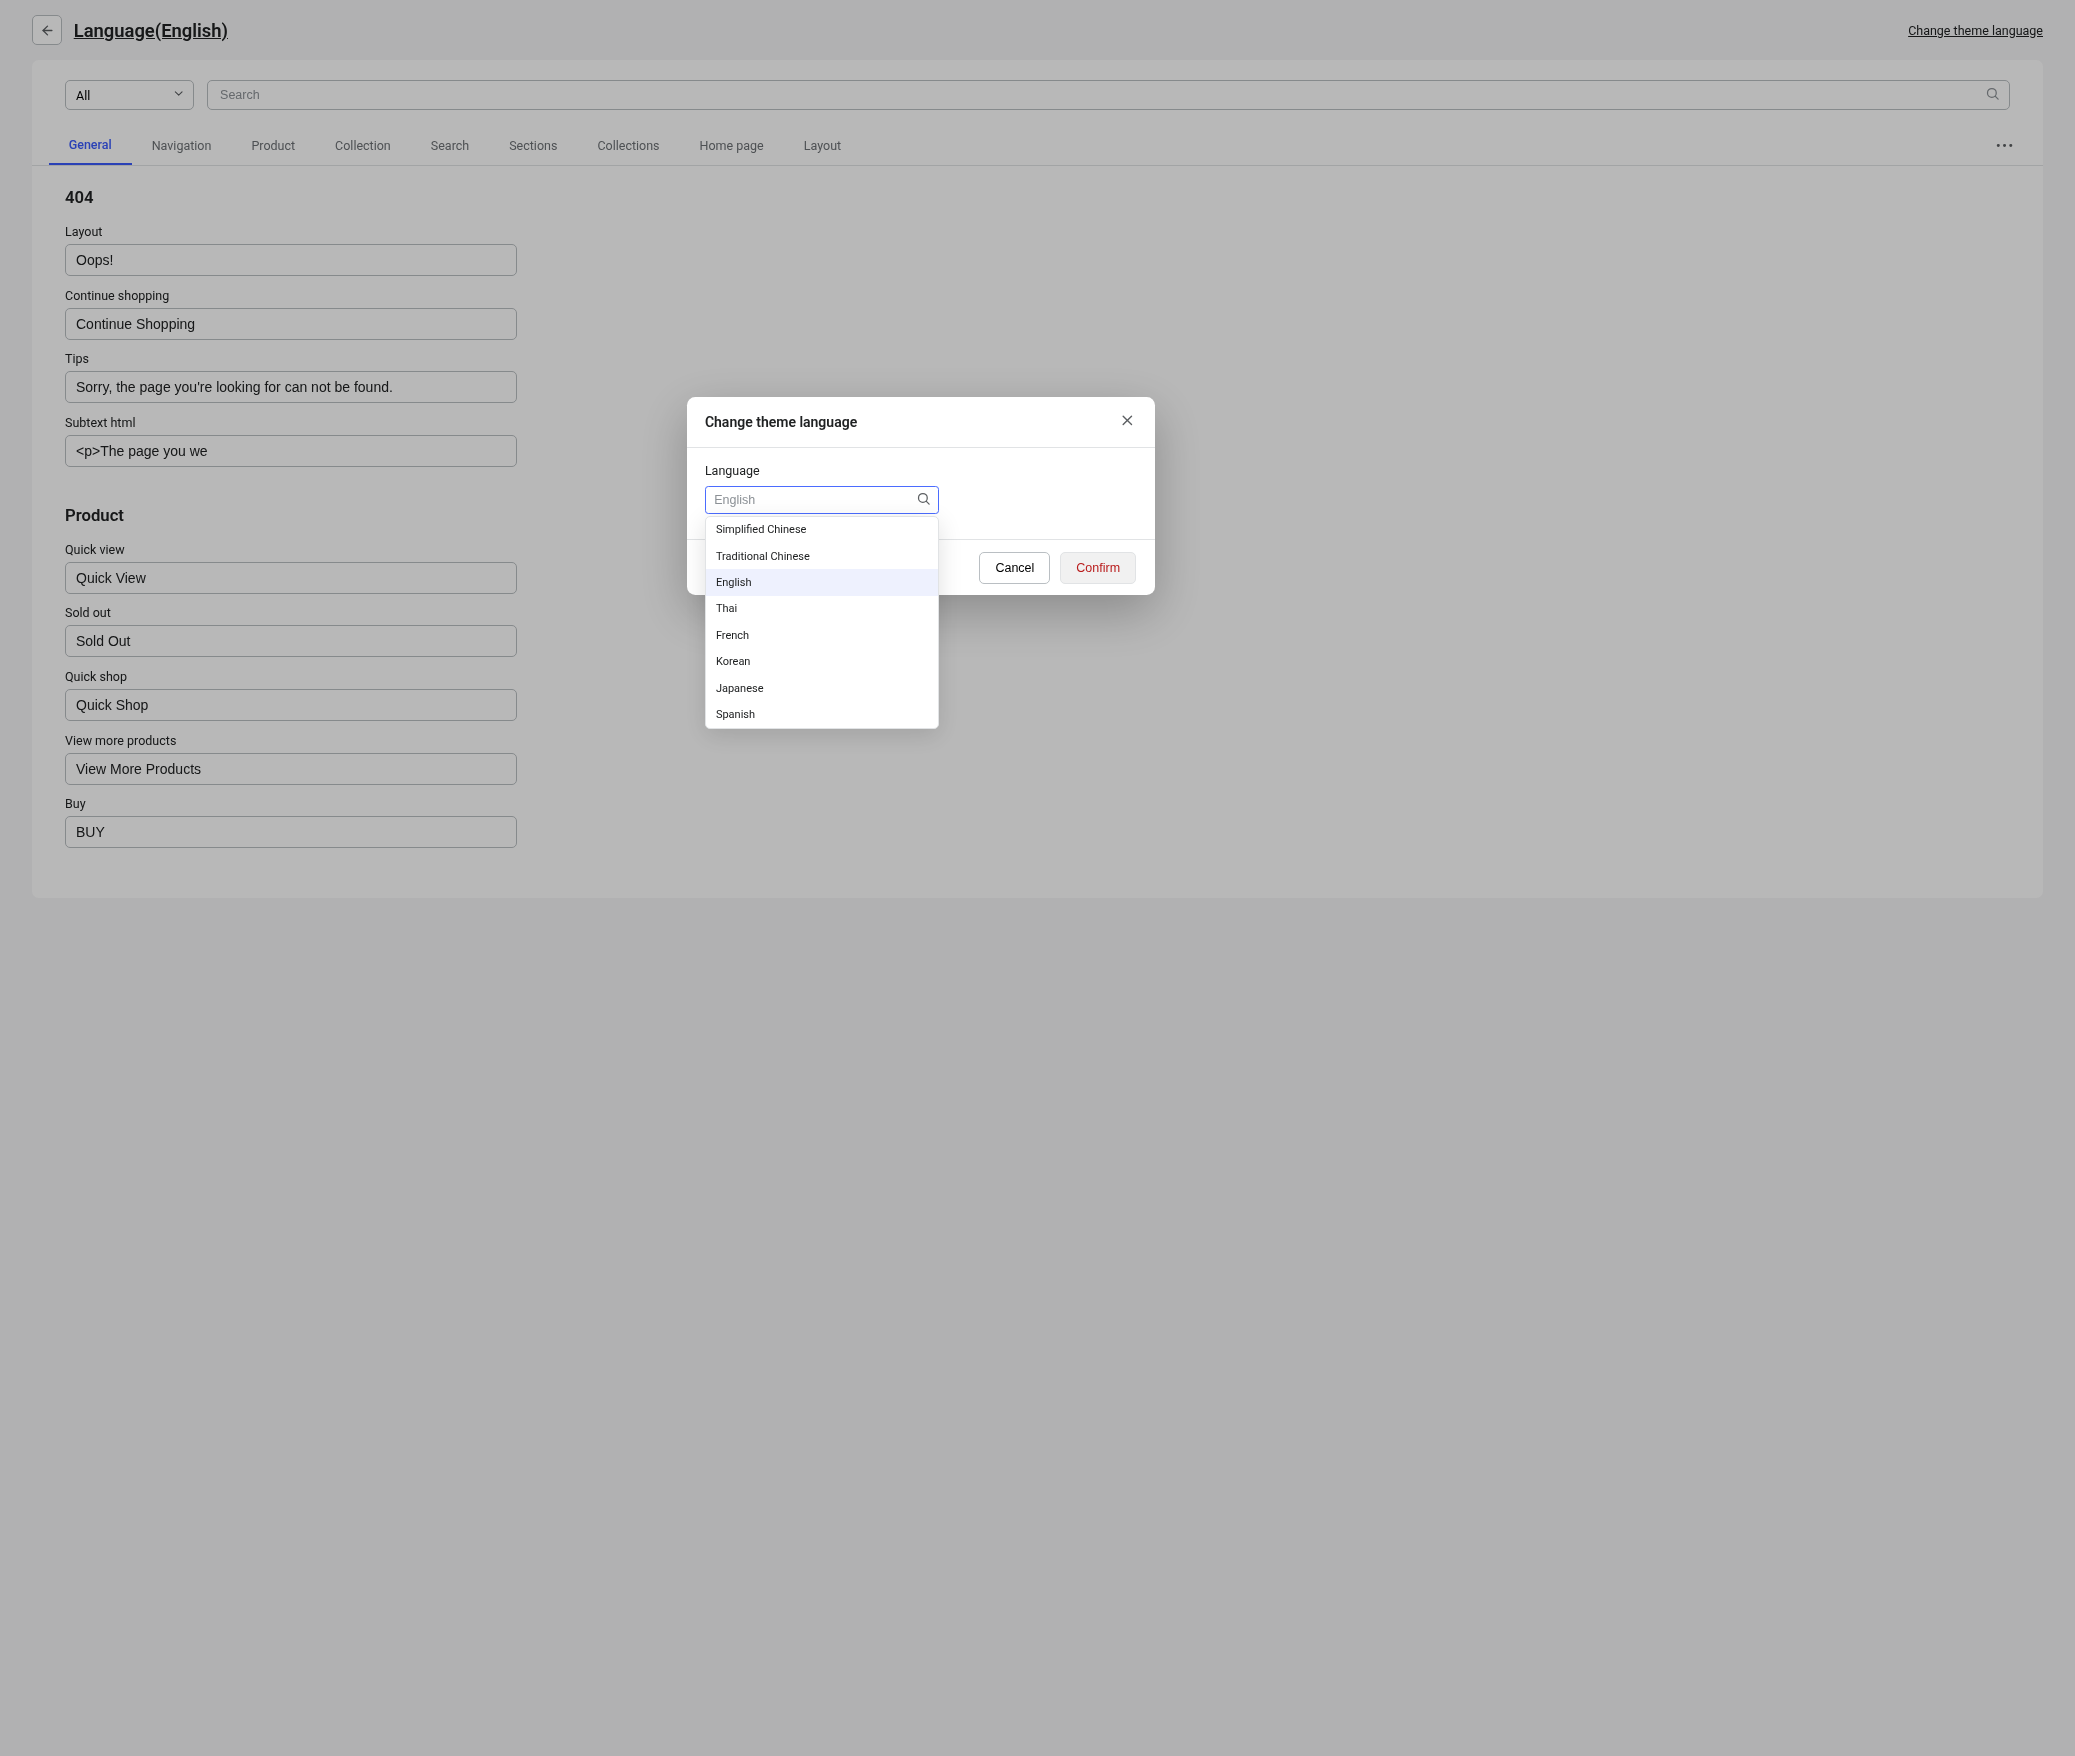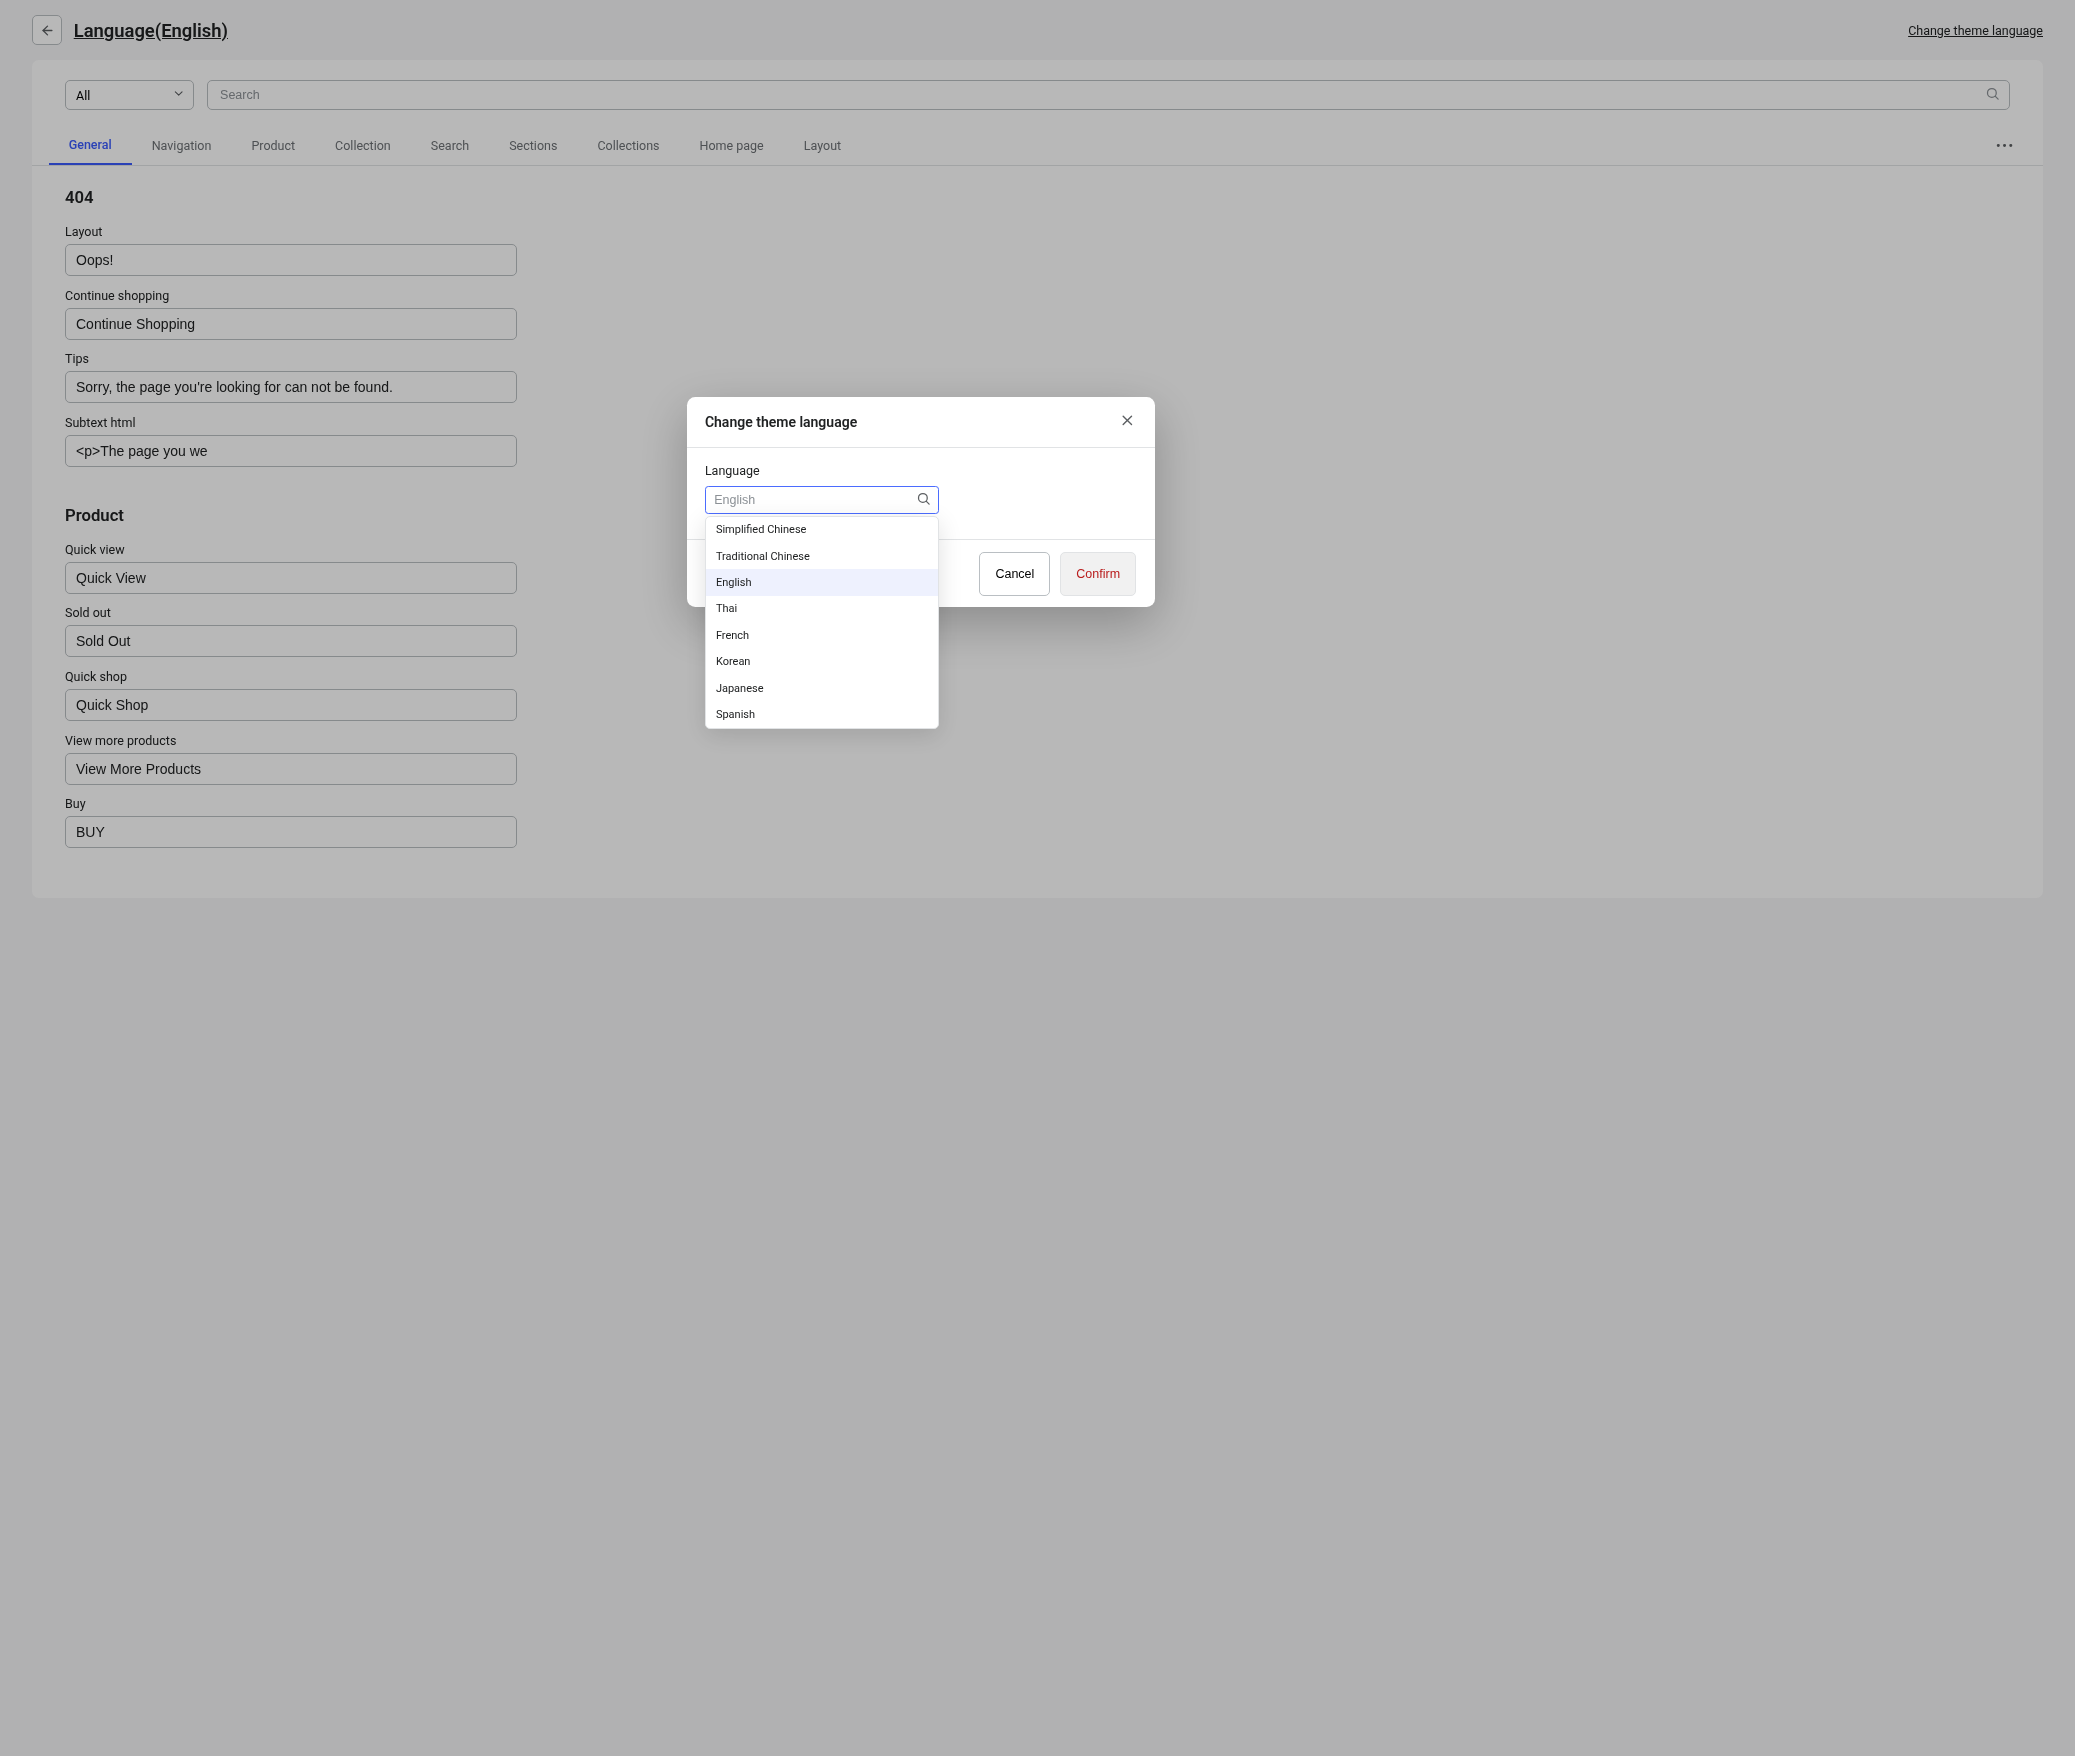--- a/index.html
+++ b/index.html
@@ -77,21 +77,21 @@
     .modal-body { padding: 15px 18.4px 25px 18.4px; }
     .modal-label { font-size:12.5px; margin-bottom:8.3px; display:block; }
     .combo-wrap { position:relative; width: 234px; }
     .combo-input {
       width:100%; height:28px; border:1.7px solid #4b6cff; border-radius:3.3px;
       padding:0 28px 0 8.3px; font-size:12.5px; outline:none;
     }
     .combo-input::placeholder { color:#8c9196; }
     .combo-search-icon { position:absolute; right:8.3px; top:50%; transform:translateY(-50%); color:#5c5f62; }
     .modal-footer { border-top:0.8px solid #e1e3e5; padding:11.7px 18.4px; display:flex; justify-content:flex-end; gap:10px; }
-    .btn { height:44px; padding:0 15px; border-radius:5px; font-size:12.5px; cursor:pointer; border:0.8px solid #babfc3; background:#fff; }
+    .btn { height:32px; padding:0 15px; border-radius:5px; font-size:12.5px; cursor:pointer; border:0.8px solid #babfc3; background:#fff; }
     .btn-confirm { background:#f1f1f1; color:#b91c1c; border:0.8px solid #e1e3e5; cursor:not-allowed; }
 
     .dropdown {
       position:absolute; z-index:30; top:100%; left:0; margin-top:1.7px; width:234px;
       background:#fff; border:0.8px solid #e1e3e5; border-radius:5px;
       box-shadow:0 6.7px 25px rgba(0,0,0,0.12); max-height:214px; overflow:hidden;
     }
     .dropdown-item { padding:6.7px 10px; font-size:11px; cursor:pointer; }
     .dropdown-item.selected { background:#eef1fe; }
   </style>

